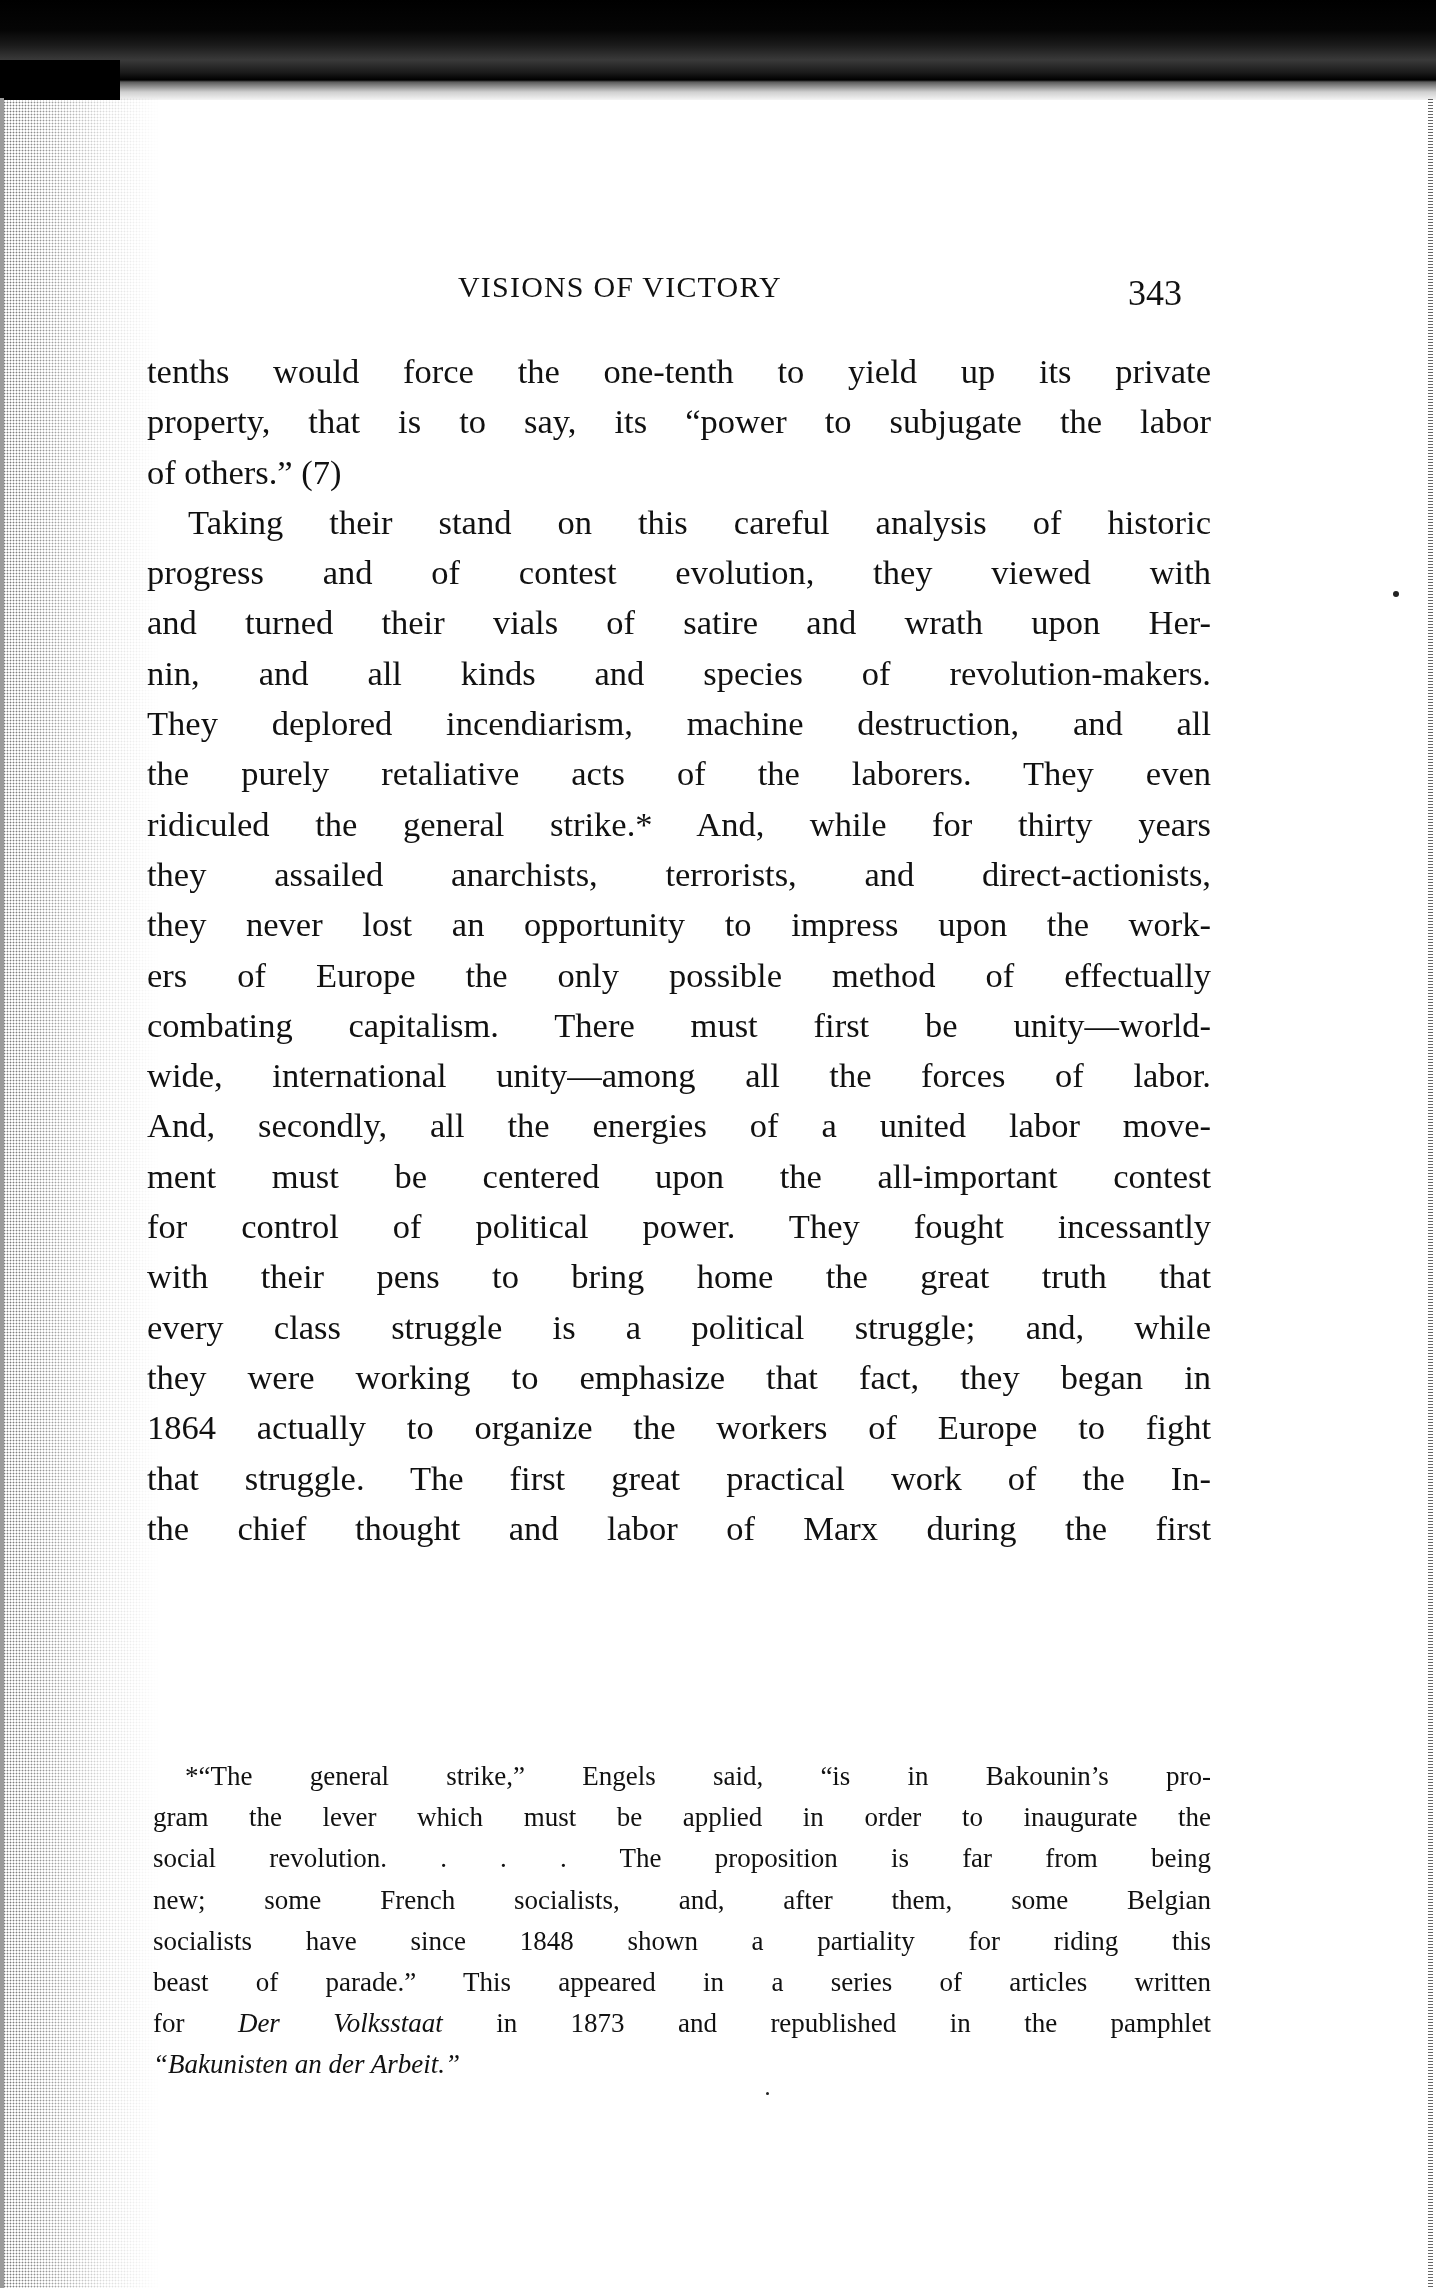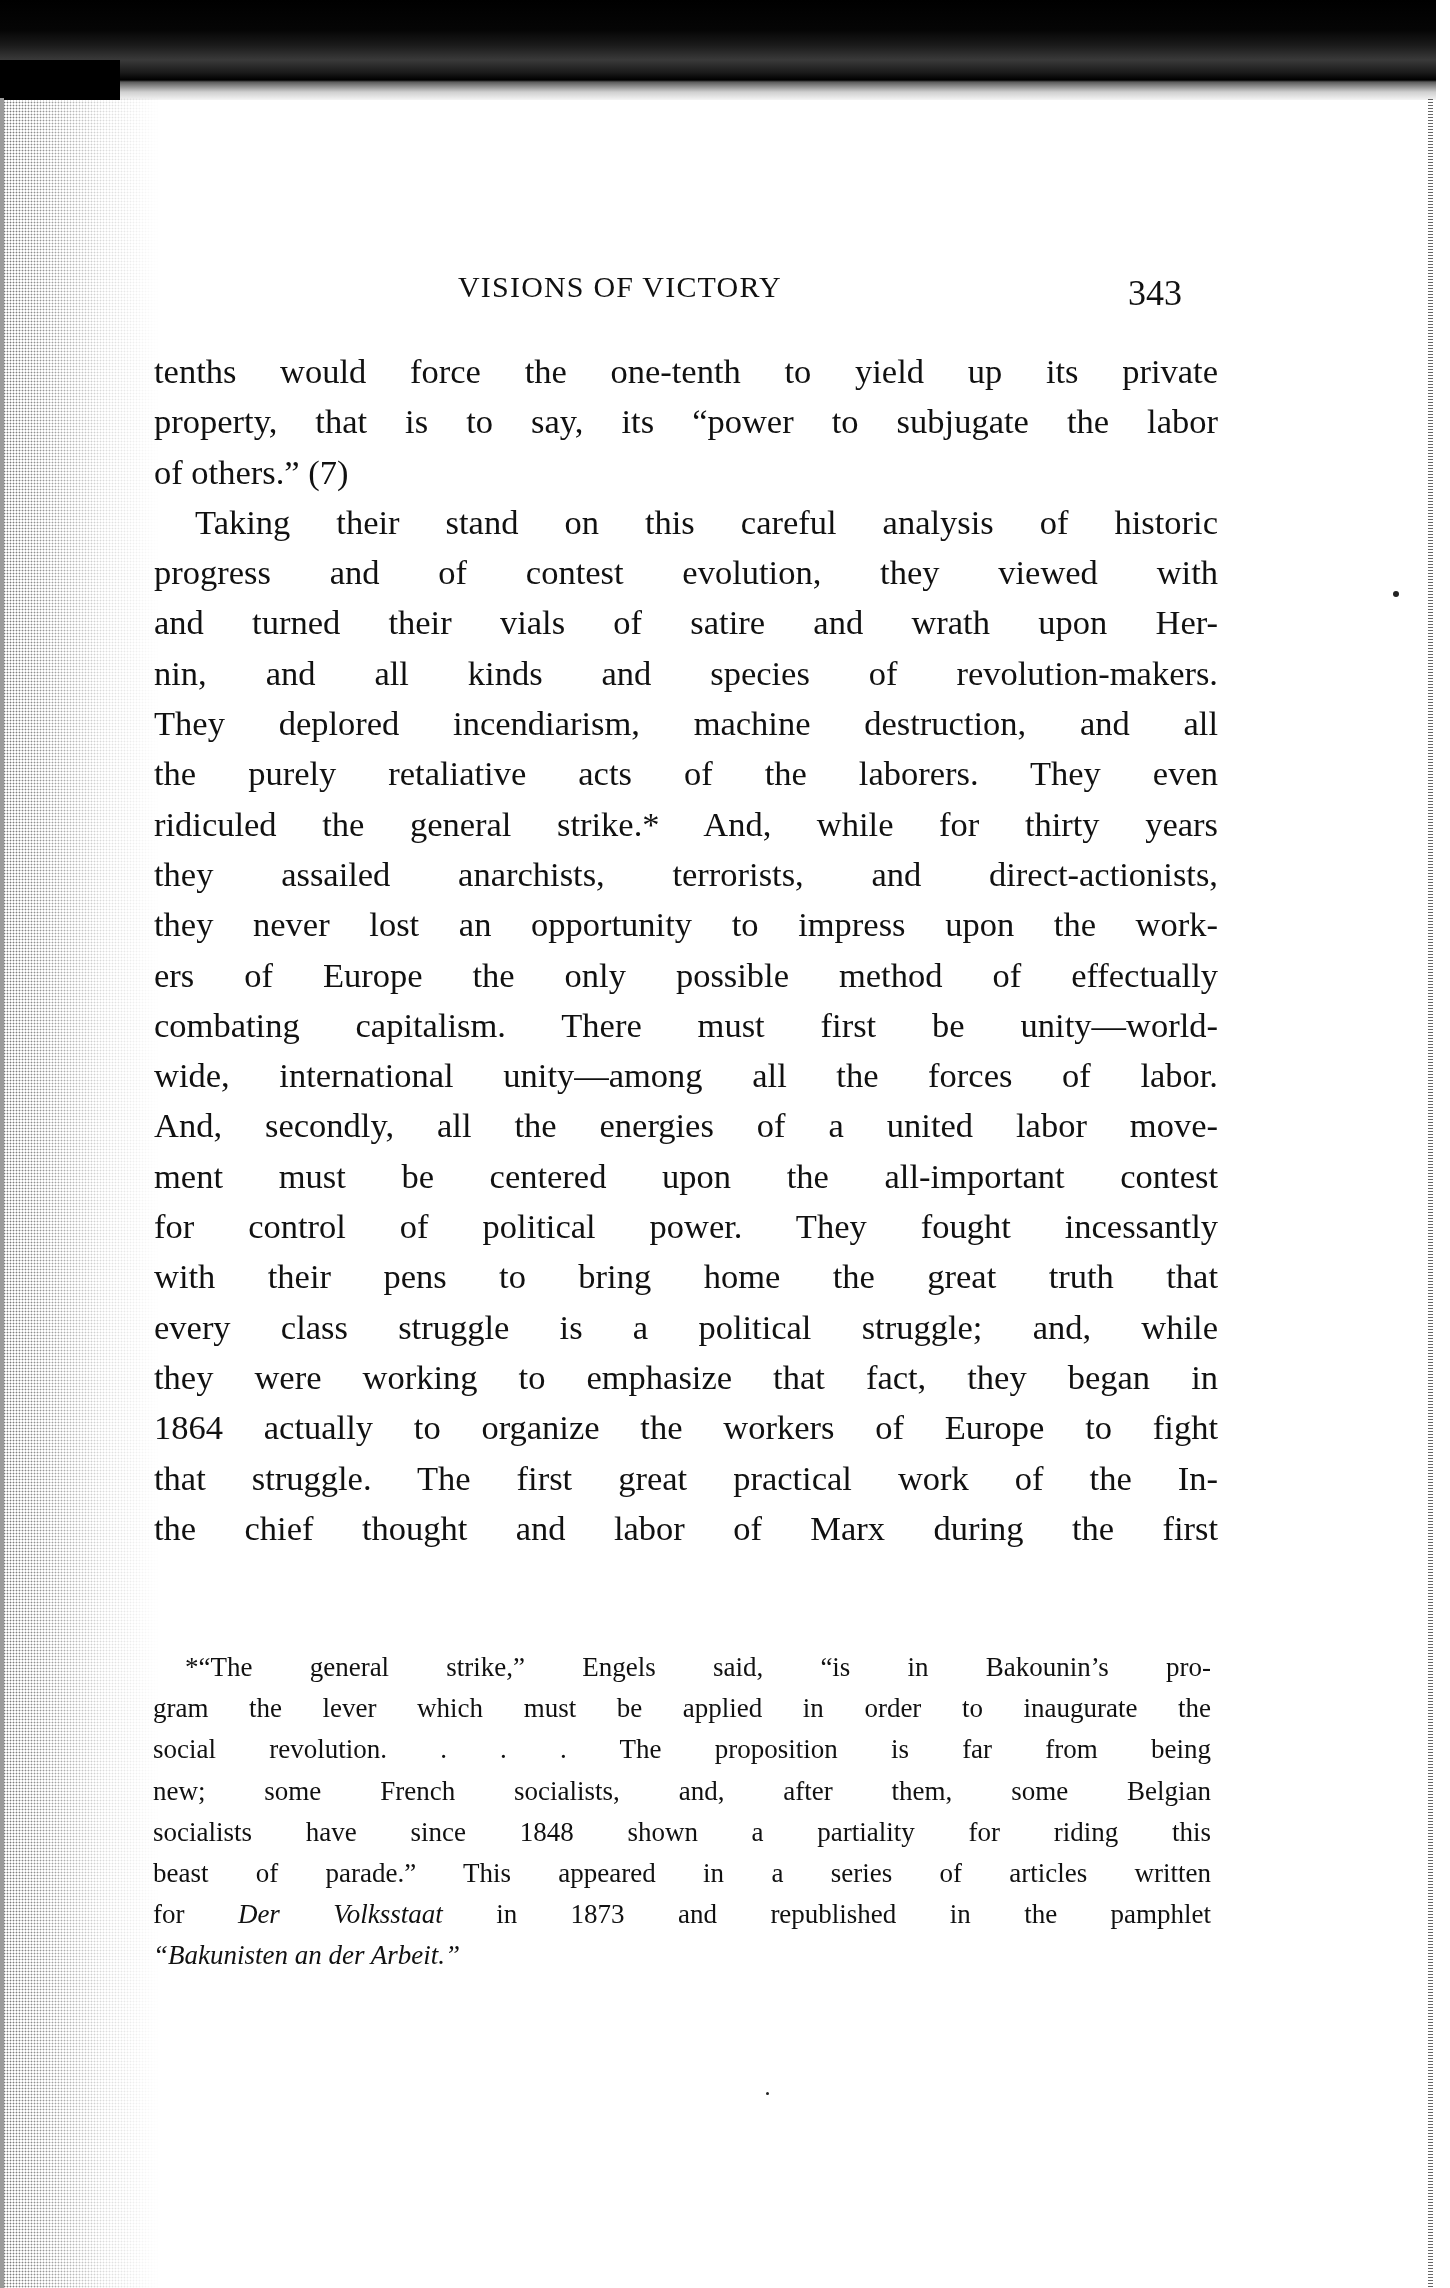--- a/index.html
+++ b/index.html
@@ -32,31 +32,31 @@
   }
   .edge-right-white { position:absolute; left:1436px; top:0; width:14px; height:2288px; background:#fff; }
   .running-head {
     position:absolute; left:458px; top:270px; width:430px;
     font-size:30px; letter-spacing:1.2px; white-space:nowrap;
   }
   .page-number {
     position:absolute; left:1128px; top:272px; font-size:36px; white-space:nowrap;
   }
   .body-text {
-    position:absolute; left:154px; top:346px; width:1064px;
+    position:absolute; left:147px; top:346px; width:1064px;
   }
   .line {
     display:block; height:50.3px; line-height:50.3px;
     font-size:34.5px; white-space:nowrap;
     text-align:justify; text-align-last:justify;
   }
   .line.last-short { text-align-last:left; }
   .line.indent { padding-left:41px; }
   .footnote {
-    position:absolute; left:153px; top:1647px; width:1058px;
+    position:absolute; left:153px; top:1756px; width:1058px;
   }
   .fline {
     display:block; height:41.2px; line-height:41.2px;
     font-size:27px; white-space:nowrap;
     text-align:justify; text-align-last:justify;
   }
   .fline.indent { padding-left:32px; }
   .fline.last-short { text-align-last:left; }
   .ital { font-style:italic; }
   .speck { position:absolute; width:4px; height:4px; border-radius:50%; background:#222; }

